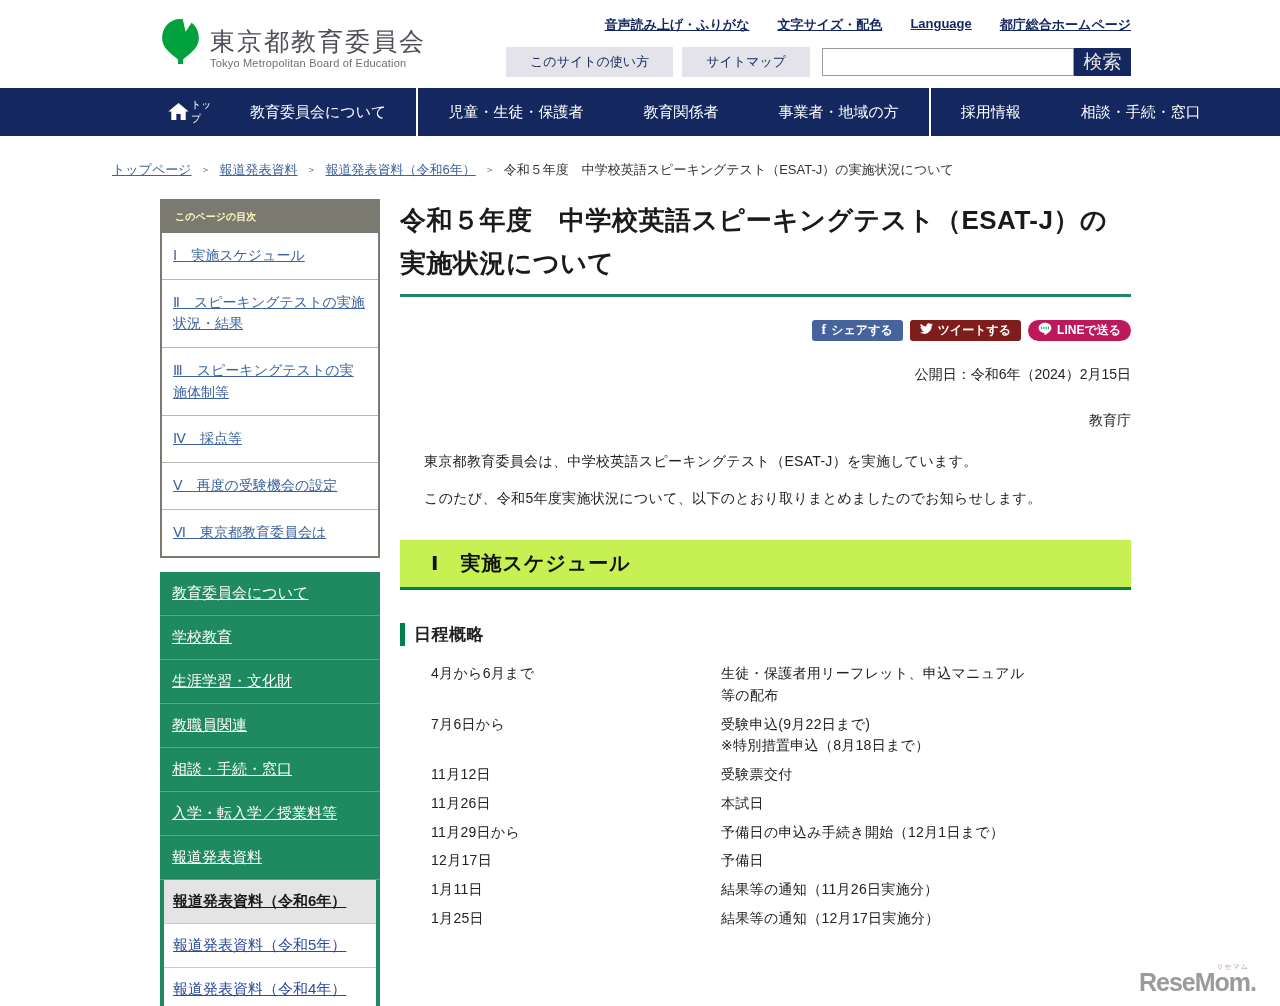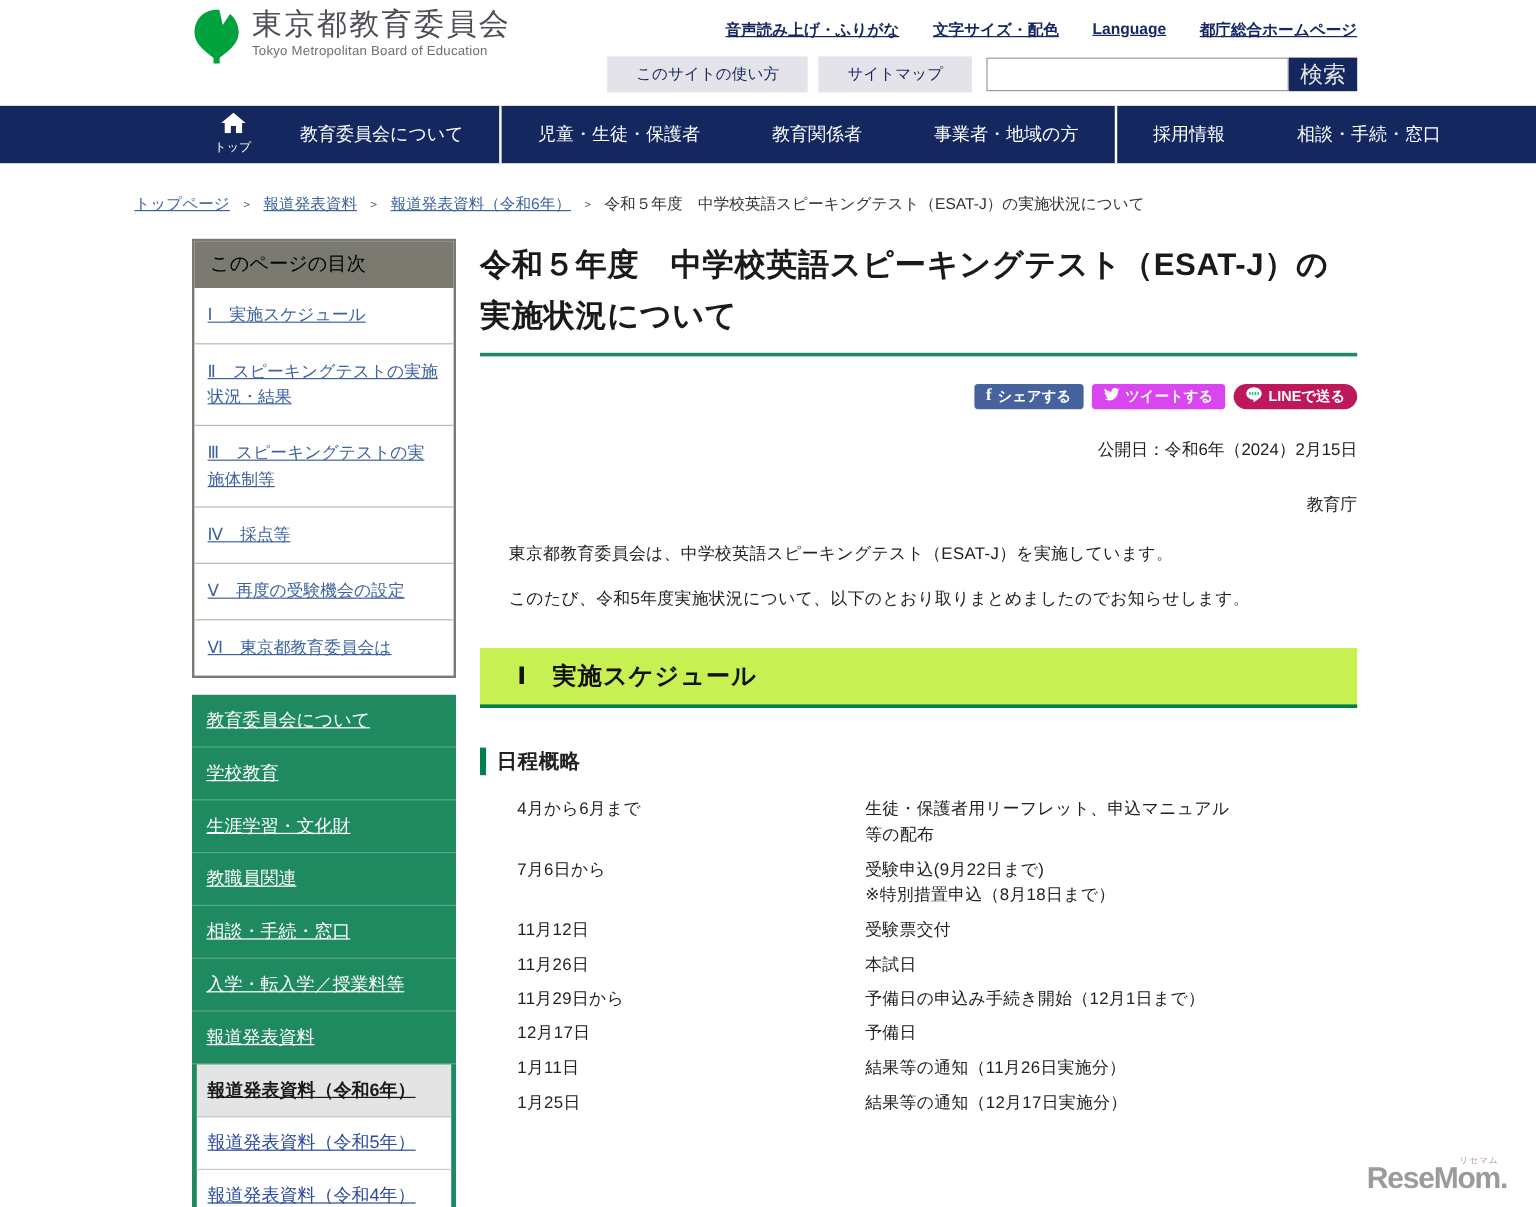--- a/index.html
+++ b/index.html
@@ -5,57 +5,57 @@
   * { margin:0; padding:0; box-sizing:border-box; }
   html,body { width:1280px; height:1006px; }
   body {
     overflow:hidden; background:#fff; position:relative;
     font-family:"Liberation Sans","DejaVu Sans",sans-serif; color:#222;
   }
   a { cursor:pointer; }
 
   
   .site-header { height:88px; position:relative; background:#fff; }
-  .logo { position:absolute; left:160px; top:7px; display:flex; align-items:flex-start; gap:9px; }
+  .logo { position:absolute; left:160px; top:18px; display:flex; align-items:flex-end; gap:9px; }
   .logo-jp { font-size:25px; color:#4e4e56; letter-spacing:2px; font-weight:500; line-height:1.1; }
   .logo-en { font-size:11px; color:#6e6e76; margin-top:2px; letter-spacing:0.2px; }
 
   .header-right { position:absolute; right:149px; top:16px; }
   .util-links { display:flex; gap:28px; justify-content:flex-end; font-size:13px;font-weight:bold; }
   .util-links a { color:#14275f; text-decoration:underline; }
   .header-tools { display:flex; margin-top:13px; justify-content:flex-end; align-items:center; gap:9px; }
   .tool-btn { background:#e3e3e9; color:#14275f; font-size:13px; padding:6px 24px; border:none;
               font-family:inherit; }
   .search-box { display:flex; margin-left:3px; }
   .search-input { width:252px; height:28px; border:1px solid #9a9aa2; background:#fff;
                   padding:0 7px; font-size:13px; font-family:inherit; }
   .search-btn { width:57px; height:28px; background:#14275f; color:#e5e5e5; font-size:19px;
                 border:none; font-family:inherit; }
 
   
   .main-nav { height:48px; background:#14275f; display:flex; align-items:center;
               padding-left:168px; color:#fff; }
-  .nav-home { display:flex; flex-direction:column; align-items:center; width:52px;
+  .nav-home { display:flex; flex-direction:row; align-items:center; width:52px;
               font-size:10px; gap:2px; color:#fff; text-decoration:none; }
   .nav-item { font-size:15px; padding:0 30px; color:#fff; text-decoration:none; white-space:nowrap; }
   .nav-sep { width:2px; height:48px; background:#fff; flex-shrink:0; }
 
   
   .breadcrumb { margin:25px 0 0 112px; font-size:13px; color:#333; display:flex;
                 gap:9px; align-items:center; white-space:nowrap; }
   .breadcrumb a { color:#3d639f; text-decoration:underline; }
   .crumb-sep { color:#444; font-size:10px; }
 
   
   .content { display:flex; margin-left:160px; margin-top:20px; width:971px; align-items:flex-start; }
 
   
   aside { width:220px; flex-shrink:0; }
   .toc-box { border:2px solid #7b7a70; }
-  .toc-title { background:#7b7a70; color:#000000; font-weight:normal; font-size:16px; padding:9px 13px; }
+  .toc-title { background:#7b7a70; color:#fef9c3; font-weight:bold; font-size:10px; padding:9px 13px; }
   .toc-item { padding:12px 11px; border-bottom:1px solid #b8b8b2; font-size:14px; line-height:1.55; }
   .toc-item:last-child { border-bottom:none; }
   .toc-item a { color:#3d639f; text-decoration:underline; }
 
   .side-menu { margin-top:14px; background:#1f8a5f; padding-bottom:40px; }
   .menu-item { padding:12px 12px; border-bottom:1px solid #58a788; font-size:15px; }
   .menu-item a { color:#fff; text-decoration:underline; }
   .menu-subwrap { padding:0 4px; }
   .menu-sub { background:#fff; padding:12px 9px; border-bottom:1px solid #c9c9c9; font-size:15px; }
   .menu-sub a { color:#2c4a9e; text-decoration:underline; }
@@ -64,21 +64,21 @@
 
   
   .main-col { margin-left:20px; width:731px; }
   .page-title { font-size:26px; font-weight:600; color:#1a1a1a; line-height:1.65; letter-spacing:0.5px; }
   .title-rule { border-bottom:3px solid #1f8a5f; margin-top:9px; }
 
   .share-row { display:flex; justify-content:flex-end; gap:7px; margin-top:23px; }
   .share-btn { display:inline-flex; align-items:center; gap:5px; color:#fff; font-size:12px;
                font-weight:bold; padding:0 10px; height:21px; border-radius:3px; text-decoration:none; }
   .share-fb { background:#47639e; }
-  .share-tw { background:#d946ef; }
+  .share-tw { background:#7f1d1d; }
   .share-line { background:#be185d; border-radius:11px; }
   .fb-glyph { font-family:"Liberation Serif",serif; font-size:14px; font-weight:bold; }
 
   .pub-date { text-align:right; font-size:14px; margin-top:25px; }
   .dept { text-align:right; font-size:14px; margin-top:28px; }
 
   .lead-paragraphs { margin-top:20px; padding-left:10px; }
   .lead-paragraphs p { font-size:14px; line-height:1.7; text-indent:1em; margin-top:13px;
                        letter-spacing:0.3px; }
 

